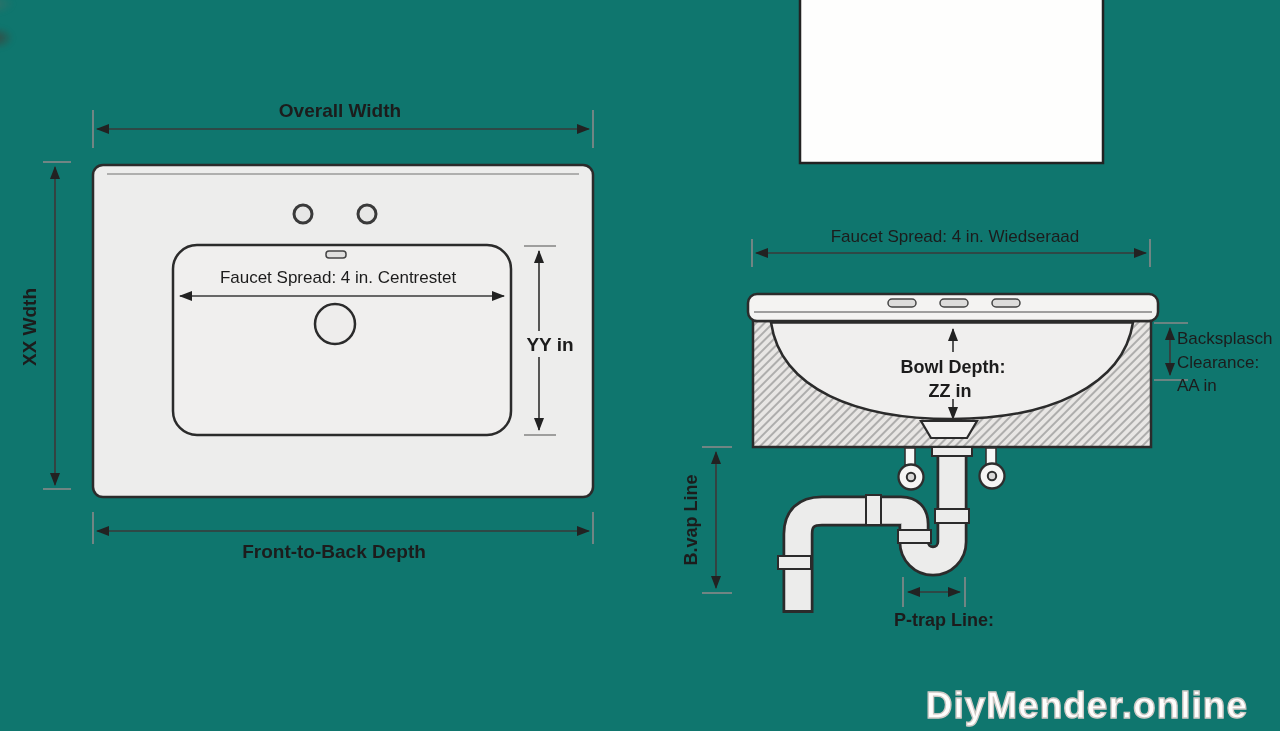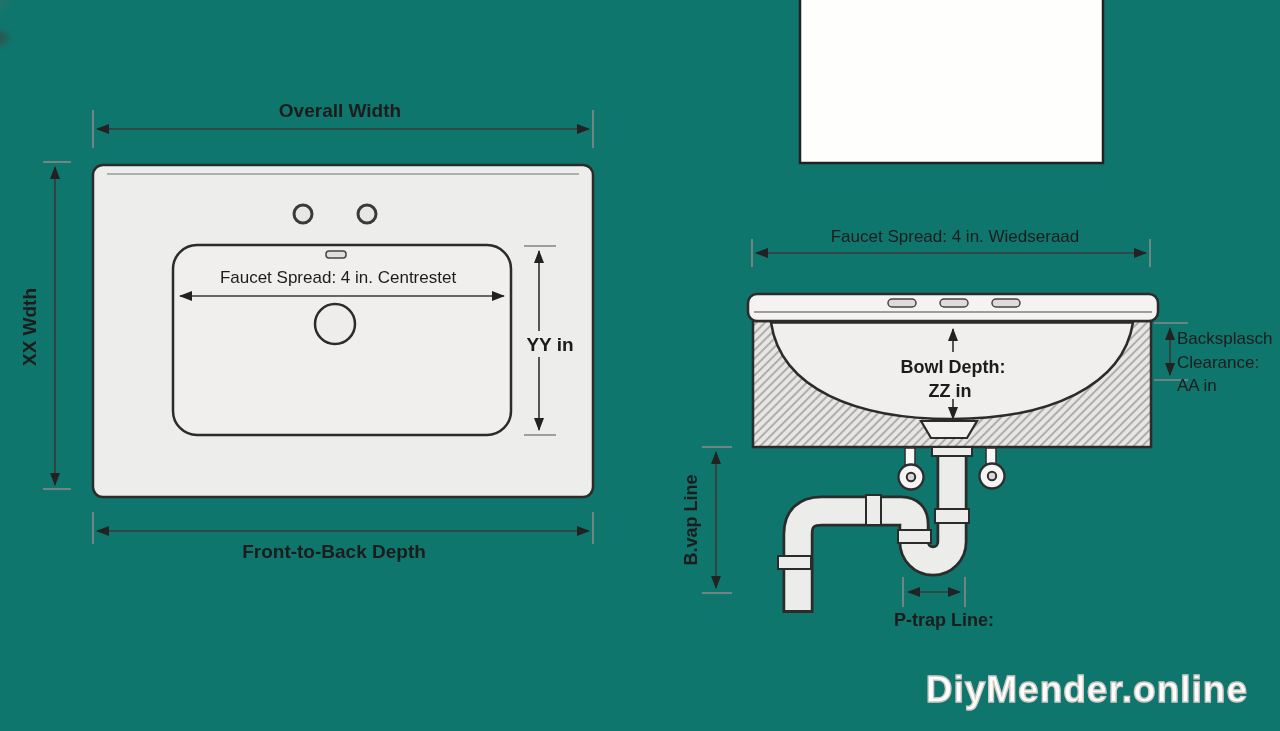--- a/index.html
+++ b/index.html
@@ -14,21 +14,21 @@
   .t18b{font-size:18px;font-weight:700;}
   .mid{text-anchor:middle;}
   #corner-smudge{
     position:absolute;left:-14px;top:-10px;width:70px;height:80px;
     background:
       radial-gradient(ellipse 22px 16px at 12px 48px, rgba(70,58,50,.65), rgba(70,58,50,0) 70%),
       radial-gradient(ellipse 30px 14px at 6px 14px, rgba(120,105,95,.35), rgba(120,105,95,0) 75%);
     filter:blur(2px);
   }
   #watermark{
-    position:absolute;right:32px;bottom:20px;
+    position:absolute;right:32px;bottom:4px;
     font-size:37px;font-weight:700;letter-spacing:1px;
     color:#fefdfc;
     -webkit-text-stroke:1.3px #cdc8c4;
     text-shadow:0 0 1px #d8d4d0;
     white-space:nowrap;
   }
 </style>
 </head>
 <body>
 

